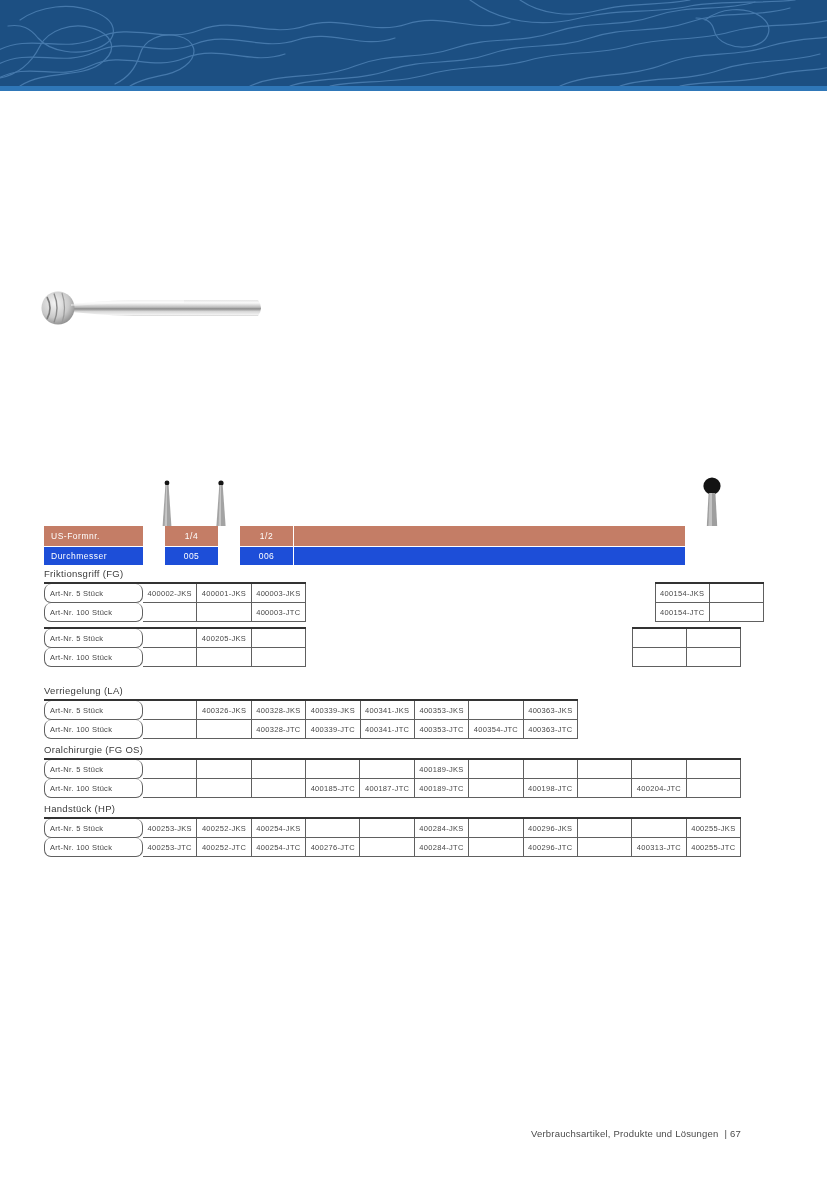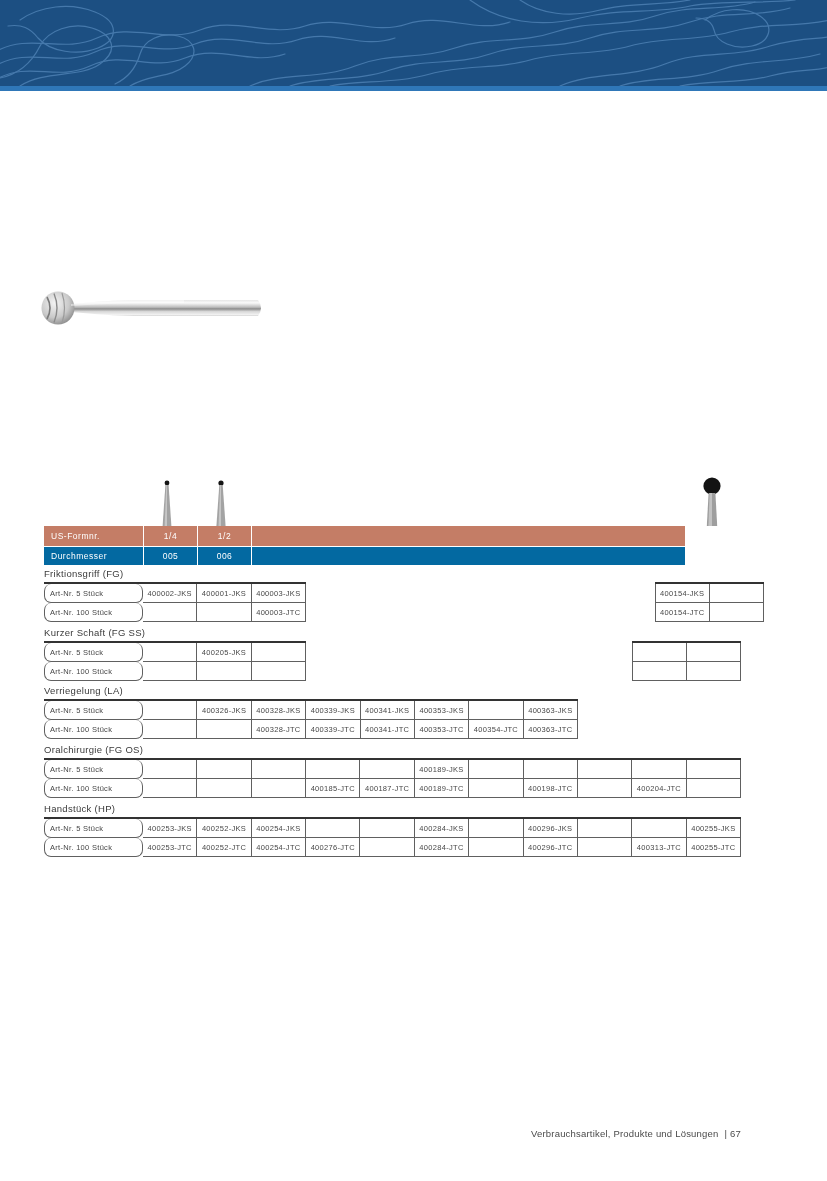--- a/index.html
+++ b/index.html
@@ -18,23 +18,23 @@
   .bur-glyph{position:absolute;}
 
   
   .band{position:absolute;left:44px;top:526px;width:697px;}
   .band-row{display:flex;color:#fff;align-items:stretch;}
   .band-row.form{height:20px;background:transparent;}
   .band-row.dia{height:18px;background:transparent;margin-top:1px;}
   .band-cell{display:flex;align-items:center;justify-content:center;
              font-size:8.5px;letter-spacing:0.5px;}
   .band-row.form .band-cell{background:#c47d66;}
-  .band-row.dia  .band-cell{background:#0369a1;}
+  .band-row.dia  .band-cell{background:#1d4ed8;}
   .band-cell.lbl{width:99px;justify-content:flex-start;padding-left:7px;box-sizing:border-box;}
-  .band-cell.c1,.band-cell.c2{width:54px;border-left:1px solid #fff;box-sizing:border-box;}
+  .band-cell.c1,.band-cell.c2{width:54px;border-left:1px solid #fff;box-sizing:border-box;margin-left:21px;}
   .band-cell.merged{flex:1;border-left:1px solid #fff;box-sizing:border-box;}
   .band-cell.c11{width:56px;border-left:1px solid #fff;box-sizing:border-box;margin-top:48px;}
 
   
   .section{position:absolute;left:44px;width:697px;}
   .sec-title{font-size:9.5px;color:#3a3a3a;letter-spacing:0.3px;height:14px;}
   .runs{position:relative;height:40px;}
   .run{position:absolute;top:0;display:grid;border-top:2px solid #333;box-sizing:content-box;}
   .cell{height:19px;box-sizing:border-box;border-right:1px solid #606060;border-bottom:1px solid #606060;
         display:flex;align-items:center;justify-content:center;
@@ -151,21 +151,20 @@
       <div class="run" style="left:611px;width:109px;grid-template-columns:repeat(2,1fr)">
         <div class="cell bl">400154-JKS</div>
         <div class="cell"></div>
         <div class="cell bl">400154-JTC</div>
         <div class="cell"></div>
       </div>
     </div>
   </div>
 
   <div class="section" style="top:627px">
-    <div class="sec-title">Kurzer Schaft (FG SS)</div>
     <div class="runs">
       <div class="run" style="left:0;width:262px;grid-template-columns:99px repeat(3,1fr)">
         <div class="cell lab">Art-Nr. 5 Stück</div>
         <div class="cell"></div>
         <div class="cell">400205-JKS</div>
         <div class="cell"></div>
         <div class="cell lab">Art-Nr. 100 Stück</div>
         <div class="cell"></div>
         <div class="cell"></div>
         <div class="cell"></div>

